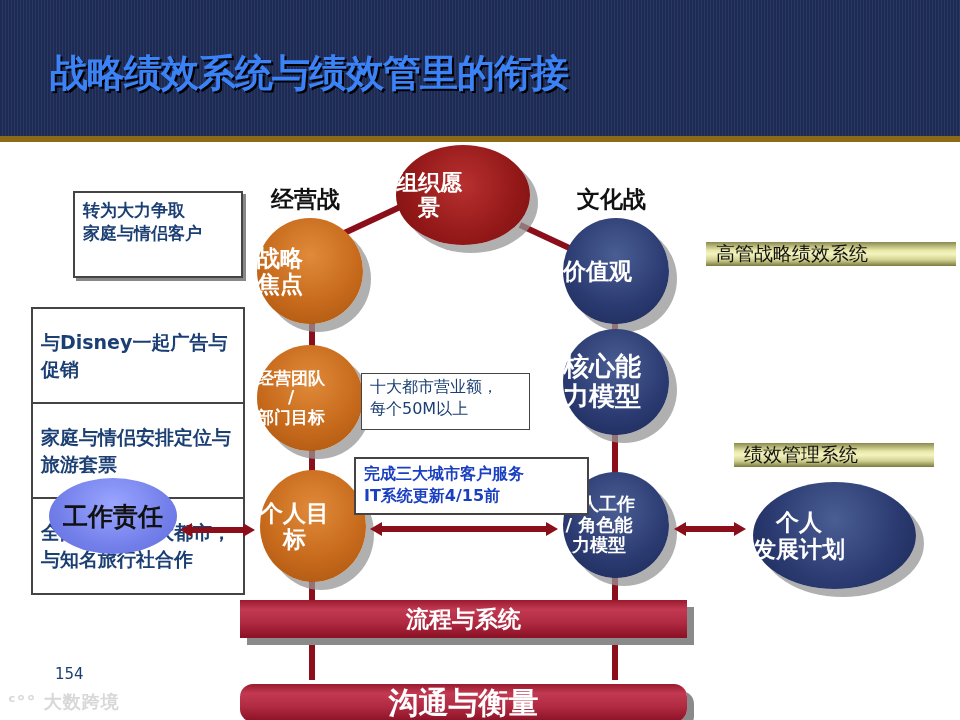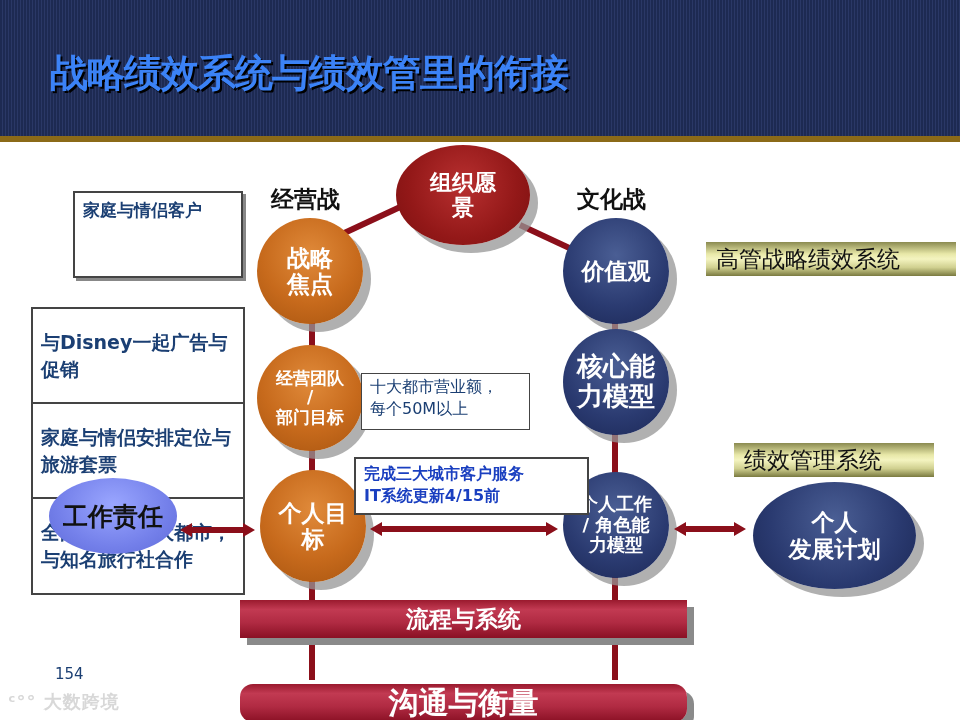--- a/index.html
+++ b/index.html
@@ -14,21 +14,21 @@
   .title {
     position: absolute; left: 50px; top: 48px; font-size: 38px; font-weight: bold;
     color: #3b82f6; letter-spacing: -1px; white-space: nowrap;
     text-shadow: 2px 2px 0 #000;
   }
 
   .line { position: absolute; background: #8b0f1a; }
 
   .circle {
     position: absolute; border-radius: 50%;
-    display: flex; align-items: center; justify-content: center; text-align: center;
+    display: flex; align-items: center; justify-content: flex-start; text-align: center;
     color: #ffffff; font-weight: bold; line-height: 1.15;
     box-shadow: 8px 8px 0 rgba(150,150,150,0.75);
   }
   .orange { background: radial-gradient(circle at 50% 35%, #e08a3a 0%, #c76a1c 55%, #a85510 100%); }
   .navy   { background: radial-gradient(circle at 50% 35%, #4a5e94 0%, #2a3a70 60%, #1c2856 100%); }
   .maroon { background: radial-gradient(circle at 50% 40%, #b83030 0%, #931818 60%, #7a1010 100%); }
   .blue-oval {
     position: absolute; border-radius: 50%;
     background: radial-gradient(ellipse at 50% 35%, #9aa6ff 0%, #7480ea 60%, #5e6ad8 100%);
     display: flex; align-items: center; justify-content: center;
@@ -47,23 +47,23 @@
     position: absolute; left: 31px; top: 307px; width: 214px;
     border: 2px solid #444; background: #fff;
   }
   .table-row {
     padding: 20px 8px; border-bottom: 2px solid #444;
     color: #1b3f73; font-weight: bold; font-size: 19px; line-height: 1.4;
   }
   .table-row:last-child { border-bottom: none; }
 
   .gold-label {
-    position: absolute; height: 34px; padding: 0 10px;
+    position: absolute; height: 24px; padding: 0 10px;
     background: linear-gradient(180deg, #8a8a50 0%, #e8e8a8 35%, #f4f4c0 50%, #d0d090 75%, #7a7a40 100%);
-    color: #111; font-size: 23px; display: flex; align-items: center; white-space: nowrap;
+    color: #111; font-size: 19px; display: flex; align-items: center; white-space: nowrap;
   }
 
   .bar {
     position: absolute; left: 240px; width: 447px; height: 38px;
     background: linear-gradient(180deg, #9a1a2e 0%, #c23a52 25%, #b02a42 60%, #8a1024 100%);
     box-shadow: 7px 7px 0 #8a8a8a;
     display: flex; align-items: center; justify-content: center;
     color: #fff; font-weight: bold;
   }
 
@@ -124,20 +124,21 @@
 </div>
 <div class="circle navy" style="left:563px; top:472px; width:106px; height:106px; font-size:18px;">
   <div>
     <div>个人工作</div>
     <div>/ 角色能</div>
     <div>力模型</div>
   </div>
 </div>
 
 <div class="box" style="left:73px; top:191px; width:170px; height:87px; padding:6px 8px;">
+  <div>转为大力争取</div>
   <div>家庭与情侣客户</div>
 </div>
 
 <div class="table-box">
   <div class="table-row">与Disney一起广告与促销</div>
   <div class="table-row">家庭与情侣安排定位与旅游套票</div>
   <div class="table-row">全国重点十个大都市，与知名旅行社合作</div>
 </div>
 
 <div class="box" style="left:361px; top:373px; width:169px; height:57px; padding:2px 8px; font-weight:normal; font-size:16px; color:#1b3f73; box-shadow:none; border-width:1.5px;">

